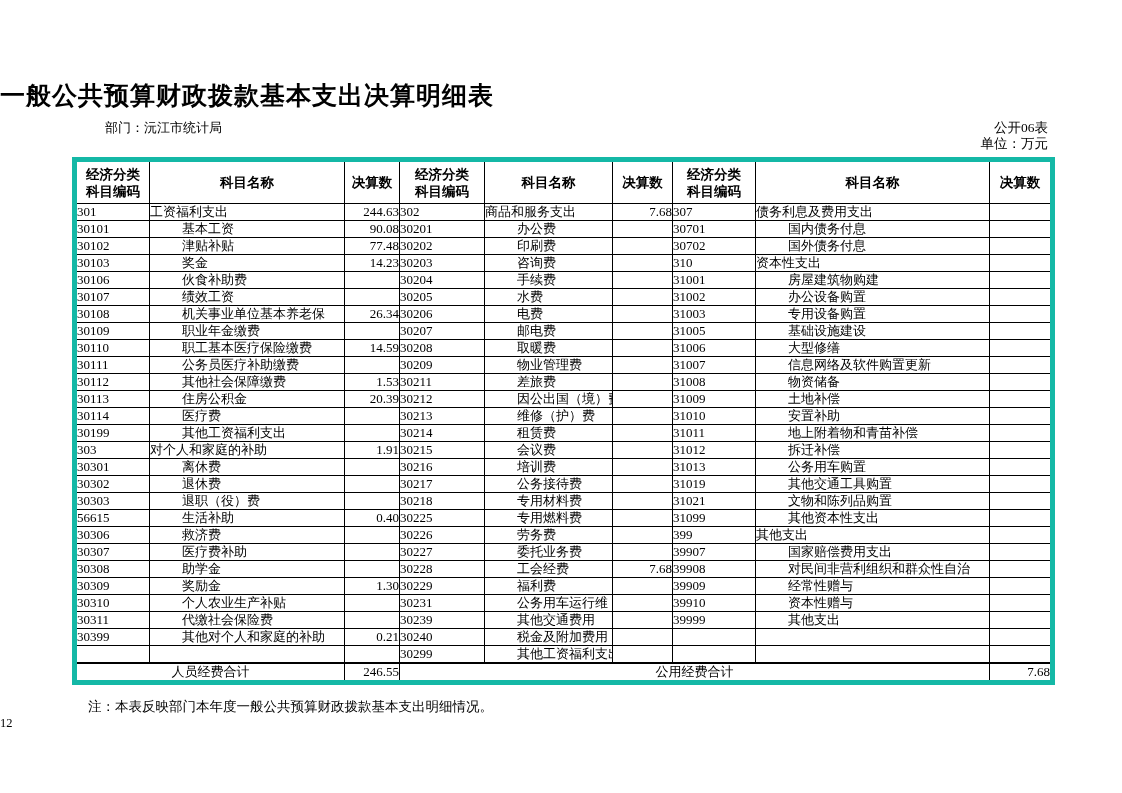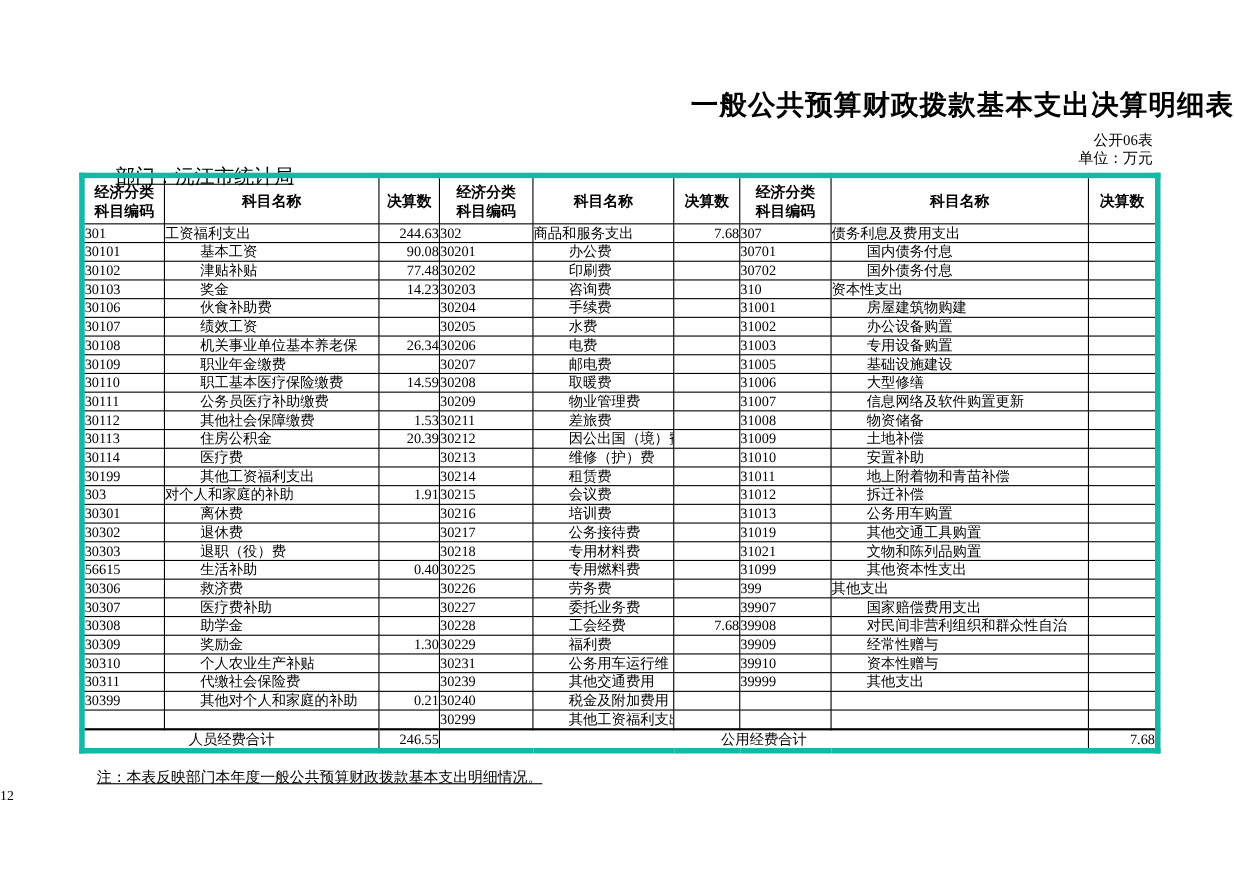--- a/index.html
+++ b/index.html
@@ -1,34 +1,34 @@
 <!DOCTYPE html>
 <html><head>
 <meta charset="utf-8">
 <style>
   html,body{margin:0;padding:0;background:#fff;}
   .page{position:relative;width:1122px;height:793px;background:#ffffff;
         font-family:"Liberation Serif",serif;color:#000;overflow:hidden;}
-  .title{position:absolute;top:79px;left:0;width:100%;text-align:right;
+  .title{position:absolute;top:79px;left:0;width:100%;text-align:left;
          font-family:"Liberation Sans",sans-serif;font-weight:bold;font-size:25px;letter-spacing:1px;}
   .meta-right{position:absolute;top:120px;right:74px;text-align:right;font-size:13.5px;line-height:16px;}
-  .dept{position:absolute;top:148px;left:105px;font-size:18px;text-decoration:underline;}
+  .dept{position:absolute;top:119px;left:105px;font-size:13px;}
   table.main{position:absolute;top:157px;left:72px;width:978px;border-collapse:collapse;
              table-layout:fixed;font-size:13px;border:5px solid #14b8a6;}
   table.main th, table.main td{border:1px solid #000;padding:0;overflow:hidden;white-space:nowrap;}
   table.main thead th{height:41px;font-size:13.5px;font-weight:bold;text-align:center;
                       vertical-align:middle;line-height:17px;border-bottom:1px solid #000;}
   table.main tbody td{height:16px;line-height:16px;}
   table.main tfoot td{height:16px;line-height:16px;border-top:2px solid #000;}
   .c-code{padding-left:6px;text-align:left;}
   .c-name{padding-left:8px;text-align:left;}
   .c-name.indent{padding-left:32px;}
   .c-val{padding-right:5px;text-align:right;}
   .f-label{text-align:center;margin-left:32px;}
-  .note{position:absolute;top:698px;left:88px;font-size:13.5px;text-decoration:underline;}
+  .note{position:absolute;top:698px;left:88px;font-size:13.5px;}
   .pagenum{position:absolute;top:716px;left:0;width:100%;text-align:left;font-size:12.5px;}
 </style>
 </head>
 <body>
 
 <div class="page">
 
   <div class="title">一般公共预算财政拨款基本支出决算明细表</div>
 
   <div class="meta-right">

